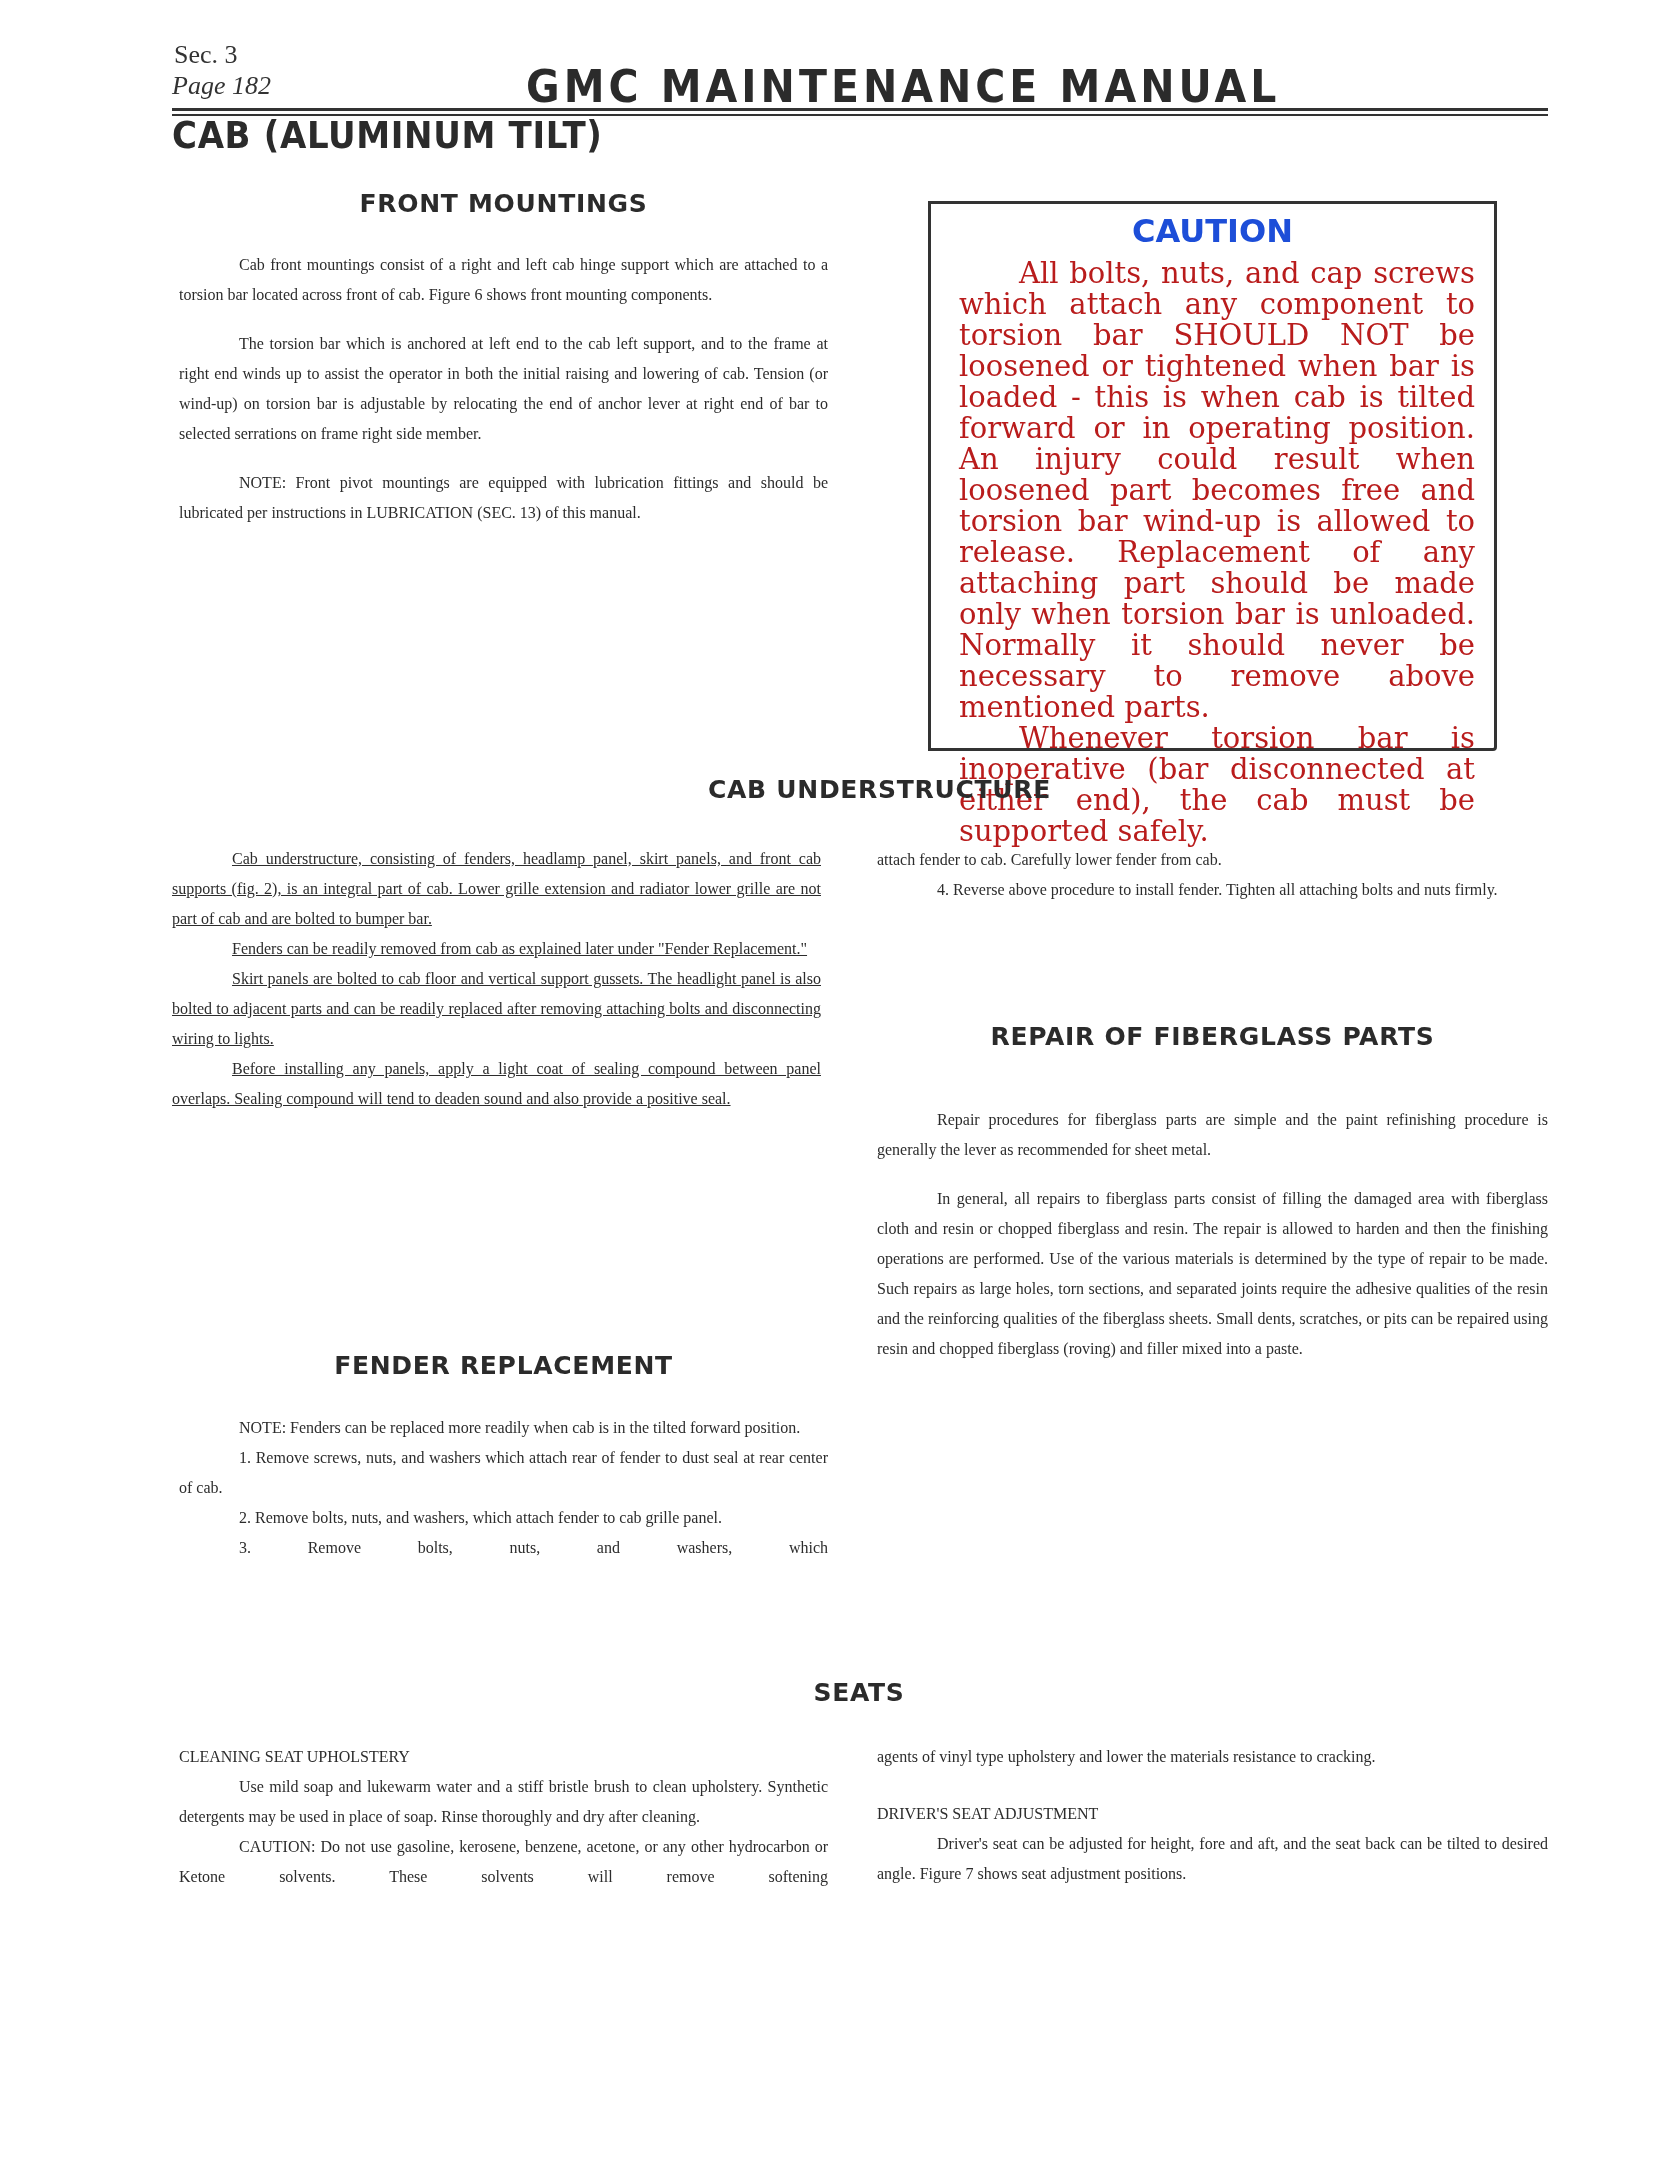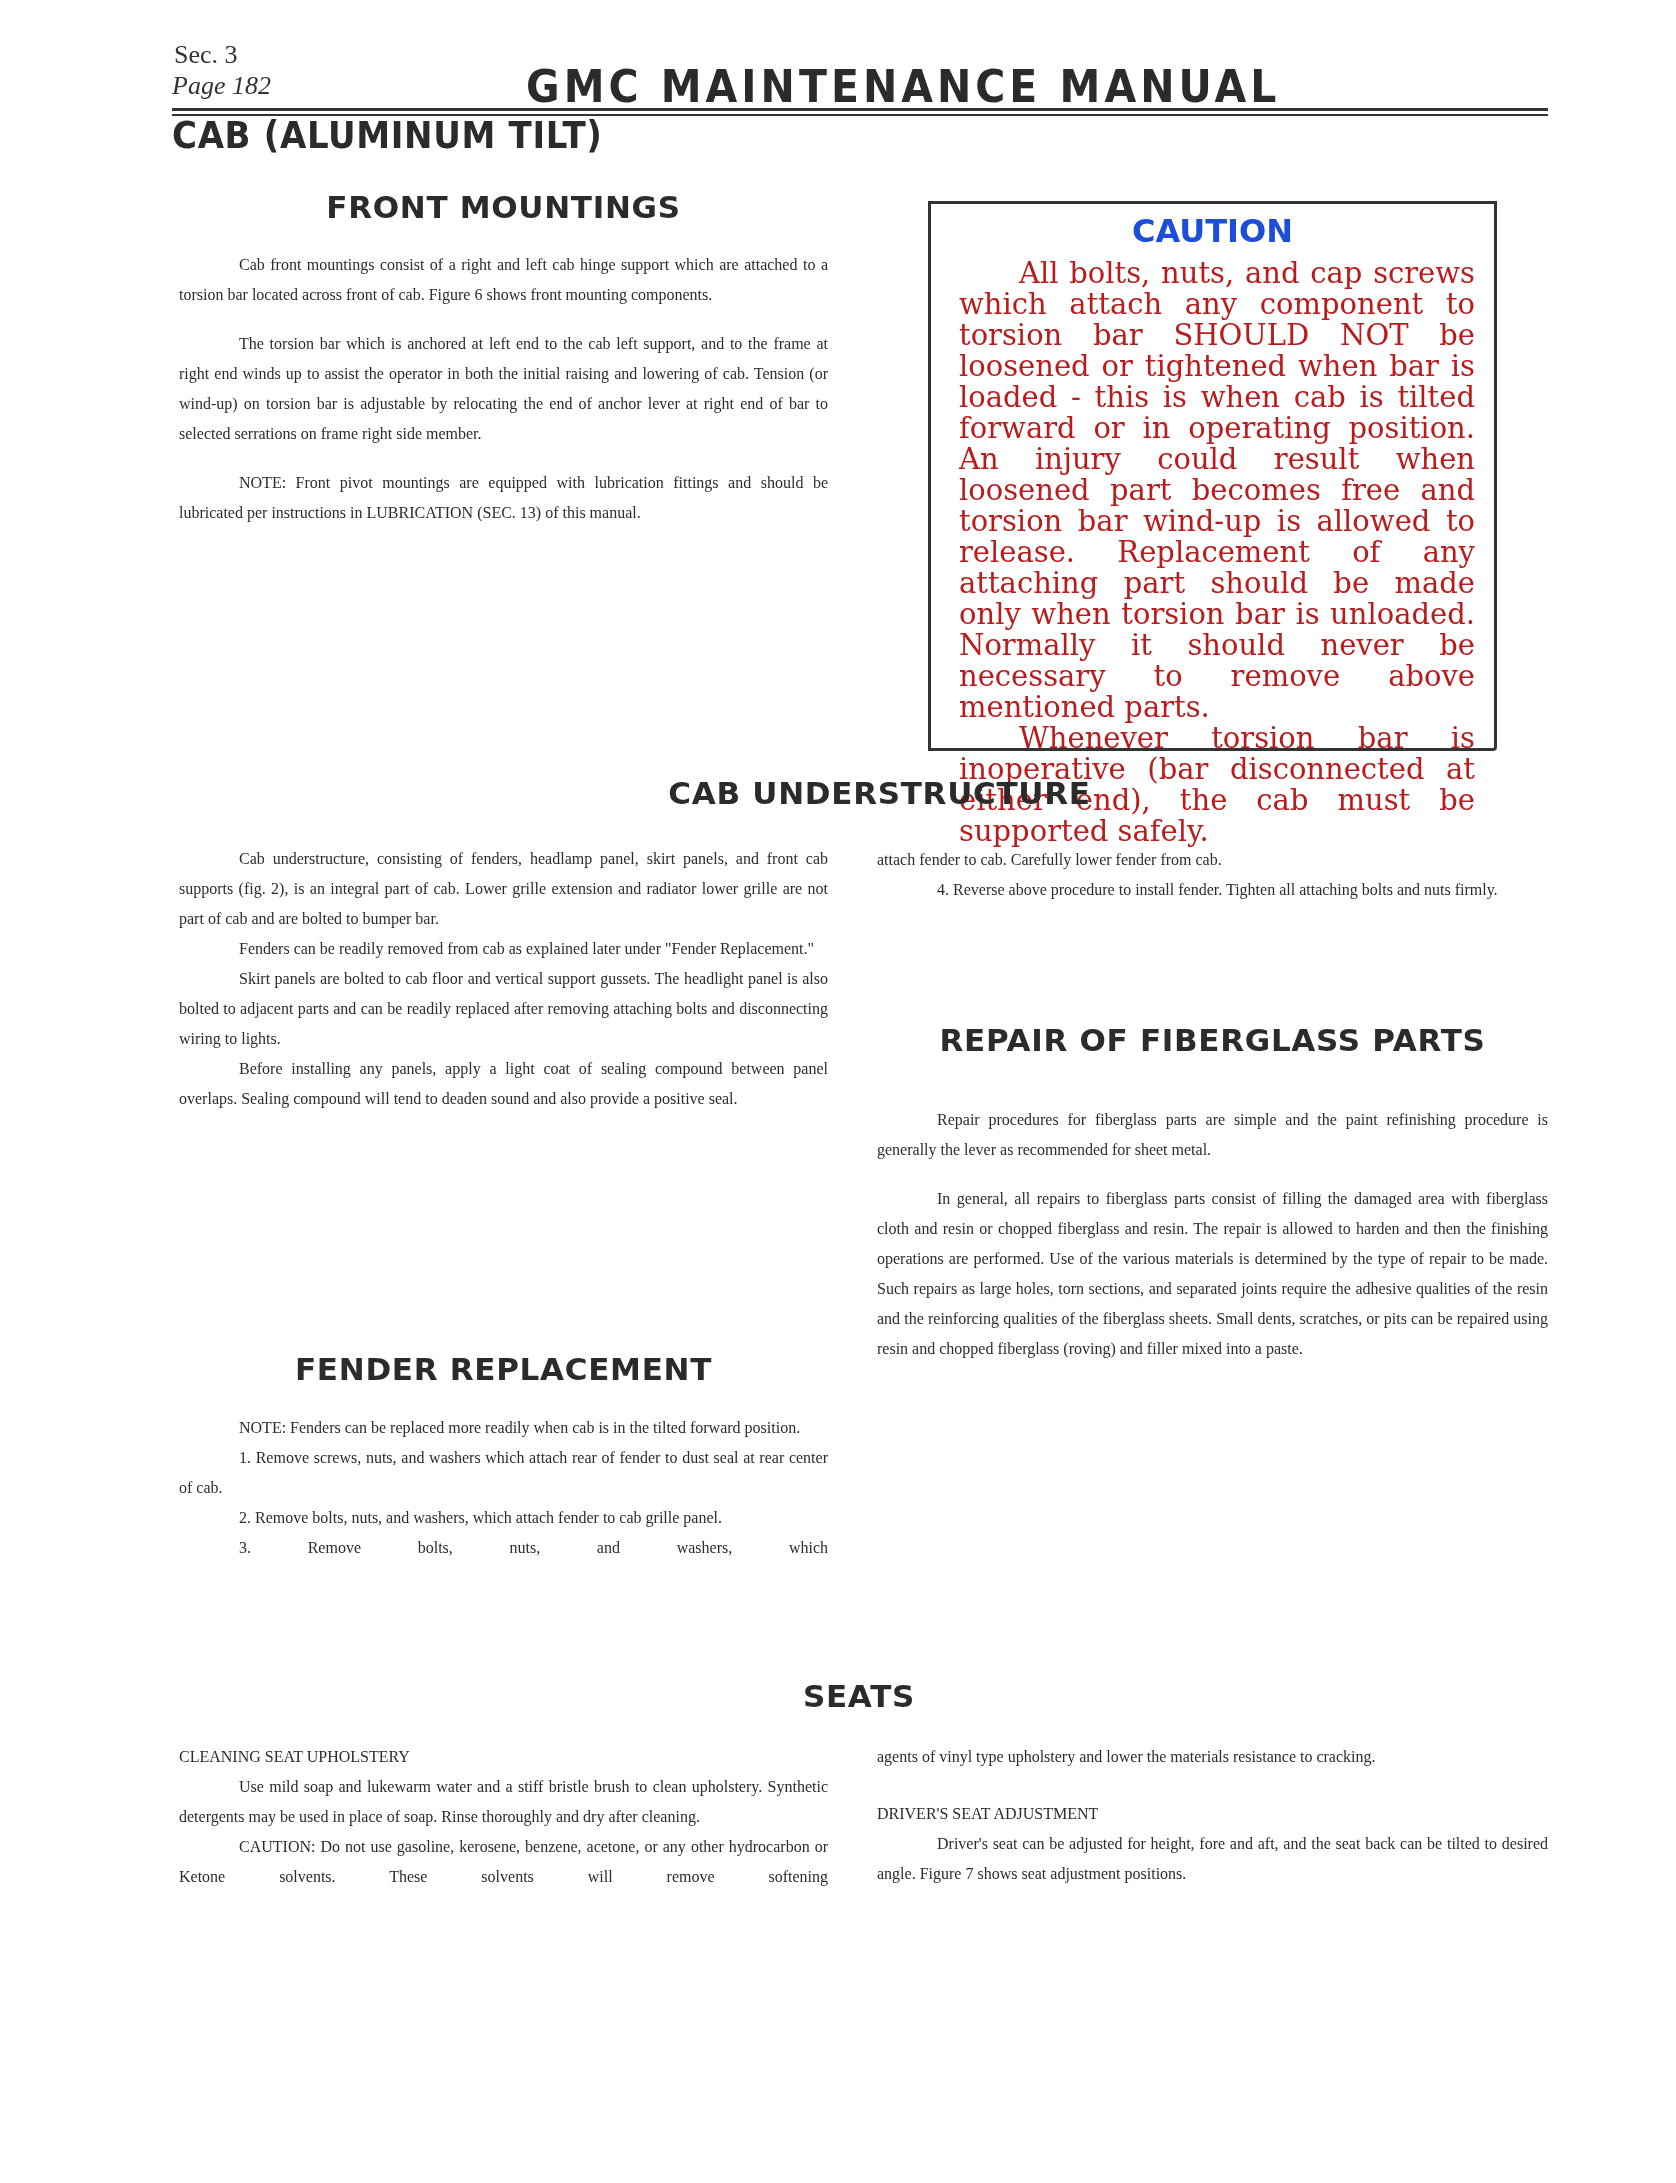--- a/index.html
+++ b/index.html
@@ -3,21 +3,21 @@
 <meta charset="utf-8">
 <style>
   html, body { margin: 0; padding: 0; background: #ffffff; }
   body { width: 1677px; height: 2183px; position: relative; overflow: hidden; color: #2a2a2a; }
   .sans { font-family: "DejaVu Sans", "Liberation Sans", sans-serif; font-weight: bold; }
   .abs { position: absolute; }
   .sec-label { font-size: 26px; line-height: 31px; color: #333; font-family: "Liberation Serif", serif; }
   .manual-title { font-size: 41px; letter-spacing: 4px; font-weight: bold; color: #2b2b2b; transform: scaleY(1.1); transform-origin: left top; }
   .rule { position: absolute; left: 172px; width: 1376px; background: #333; }
   .chapter-title { font-size: 37px; font-weight: bold; color: #2b2b2b; letter-spacing: 0.7px; transform: scaleX(0.92); transform-origin: left top; }
-  .heading { font-size: 31px; font-weight: bold; color: #2b2b2b; text-align: center; letter-spacing: 0.7px; }
+  .heading { font-size: 25px; font-weight: bold; color: #2b2b2b; text-align: center; letter-spacing: 0.7px; }
   .col { position: absolute; font-family: "Liberation Serif", "DejaVu Serif", serif; font-size: 16px; line-height: 30px; color: #2c2c2c; text-align: justify; }
   .col p { margin: 0; text-indent: 60px; }
   .col p.gap { margin-top: 19px; }
   .col p.noindent { text-indent: 0; }
   .col .subhead { text-indent: 0; margin-top: 0; }
   .caution-box { position: absolute; left: 928px; top: 201px; width: 569px; height: 550px; border: 3.4px solid #333; border-radius: 0 0 4px 0; box-sizing: border-box; }
   .caution-title { position: absolute; left: 0; width: 100%; top: 8px; text-align: center; font-size: 32px; font-weight: bold; color: #1d4ed8; }
   .caution-body { position: absolute; left: 28px; right: 19px; top: 54px; font-family: "DejaVu Serif", "Liberation Serif", serif; font-size: 29px; line-height: 31px; color: #b91c1c; text-align: justify; }
   .caution-body p { margin: 0; text-indent: 60px; }
 </style>
@@ -40,21 +40,21 @@
 
 <div class="caution-box">
   <div class="sans caution-title">CAUTION</div>
   <div class="caution-body">
     <p>All bolts, nuts, and cap screws which attach any component to torsion bar SHOULD NOT be loosened or tightened when bar is loaded - this is when cab is tilted forward or in operating position. An injury could result when loosened part becomes free and torsion bar wind-up is allowed to release. Replacement of any attaching part should be made only when torsion bar is unloaded. Normally it should never be necessary to remove above mentioned parts.</p>
     <p>Whenever torsion bar is inoperative (bar disconnected at either end), the cab must be supported safely.</p>
   </div>
 </div>
 
 <div class="abs sans heading" style="left:609px; width:541px; top:775px;">CAB UNDERSTRUCTURE</div>
-<div class="col" style="left:179px; width:649px; top:844px;">
+<div class="col" style="left:172px; width:649px; top:844px;text-decoration:underline;">
   <p>Cab understructure, consisting of fenders, headlamp panel, skirt panels, and front cab supports (fig. 2), is an integral part of cab. Lower grille extension and radiator lower grille are not part of cab and are bolted to bumper bar.</p>
   <p>Fenders can be readily removed from cab as explained later under "Fender Replacement."</p>
   <p>Skirt panels are bolted to cab floor and vertical support gussets. The headlight panel is also bolted to adjacent parts and can be readily replaced after removing attaching bolts and disconnecting wiring to lights.</p>
   <p>Before installing any panels, apply a light coat of sealing compound between panel overlaps. Sealing compound will tend to deaden sound and also provide a positive seal.</p>
 </div>
 
 <div class="abs sans heading" style="left:179px; width:649px; top:1351px;">FENDER REPLACEMENT</div>
 <div class="col" style="left:179px; width:649px; top:1413px;">
   <p>NOTE: Fenders can be replaced more readily when cab is in the tilted forward position.</p>
   <p>1. Remove screws, nuts, and washers which attach rear of fender to dust seal at rear center of cab.</p>

